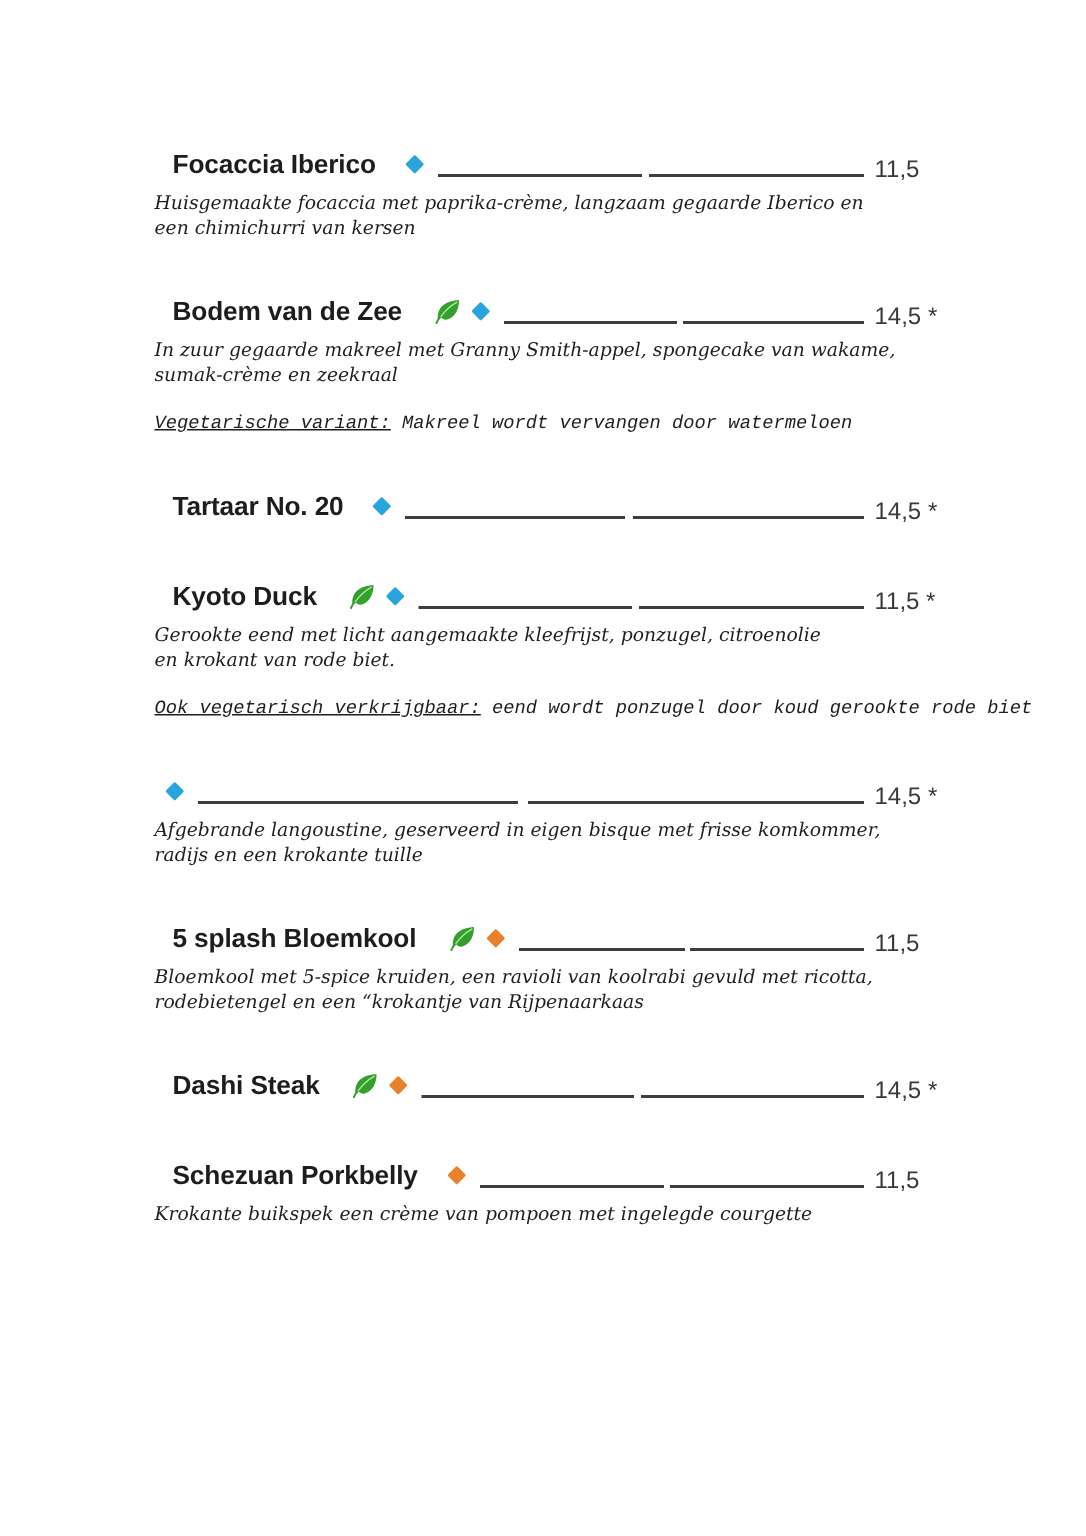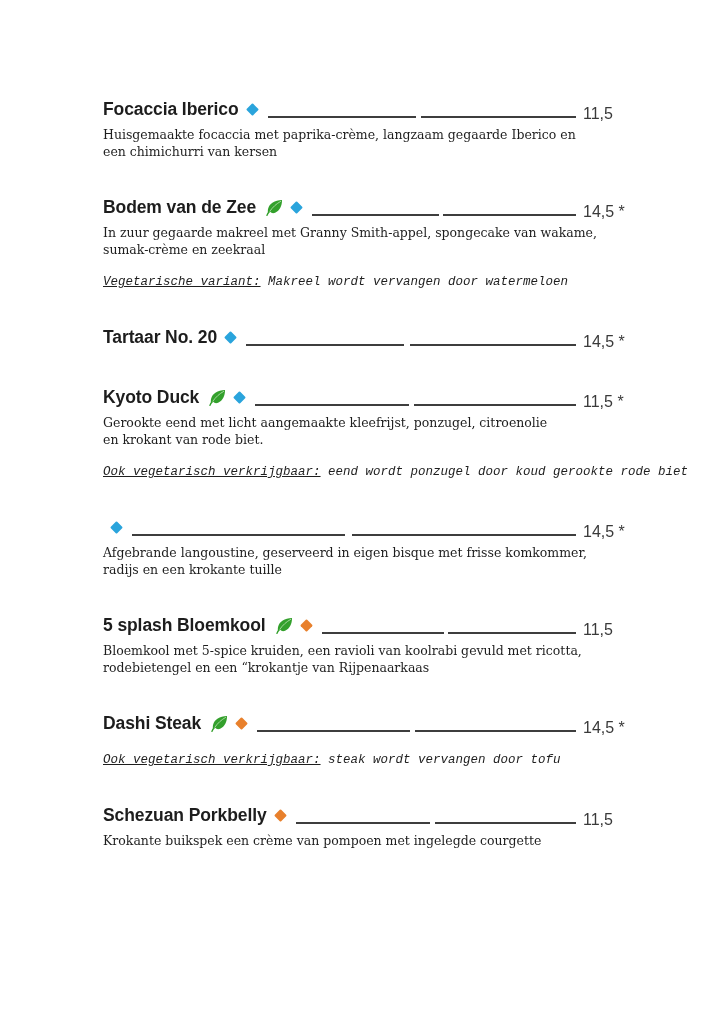--- a/index.html
+++ b/index.html
@@ -21,21 +21,21 @@
   }
   .page{
     box-sizing:border-box;
     width:724px;height:1024px;
     padding:97px 95px 0 103px;
     background:var(--page-background);
   }
   .item{margin-bottom:35px;}
   .title-row{display:flex;align-items:center;height:25px;margin-bottom:4px;}
   .title{
-    margin:0;font-size:17.5px;font-weight:700;color:var(--title-text);
+    margin:12px;font-size:17.5px;font-weight:700;color:var(--title-text);
     letter-spacing:-0.1px;white-space:nowrap;
     font-family:"Liberation Sans",sans-serif;
     text-align:center;
   }
   .icons{display:flex;align-items:center;margin-left:9px;gap:8px;flex:none;}
   .diamond{width:9px;height:9px;transform:rotate(45deg);border-radius:1px;display:inline-block;flex:none;}
   .diamond.blue{background:var(--blue-diamond);}
   .diamond.orange{background:var(--orange-diamond);}
   .leaf{display:inline-flex;flex:none;}
   .leaf svg{display:block;}
@@ -48,21 +48,21 @@
       var(--leader-line) 0 48%,
       transparent 48% 49.6%,
       var(--leader-line) 49.6% 100%);
   }
   .price{
     flex:none;width:46px;align-self:flex-end;margin-bottom:-1px;
     font-size:16px;color:var(--price-text);white-space:nowrap;
   }
   .desc{
     margin:0;
-    font-family:"DejaVu Serif",serif;
+    font-family:"DejaVu Serif",serif;font-style:italic;
     font-size:12.5px;line-height:17px;color:var(--body-text);
     white-space:pre;
   }
   .note{
     margin:16px 0 0;
     font-family:Liberation Mono, monospace;font-style:italic;
     font-size:12.5px;line-height:16px;color:var(--body-text);
     white-space:nowrap;
   }
   .note-label{text-decoration:underline;}
@@ -182,21 +182,20 @@
     <path class="leaf-body" d="M21.5 2.5 C12 3 5.8 6.6 4 13.4 c-.6 2.3 -.5 4.6 -.1 6.3 .55 -.95 1.5 -1.95 2.6 -2.6 1.4 2.2 3.9 2.5 6.3 1.5 C18.7 16.1 21.5 9.8 21.5 2.5 Z"></path>
     <path class="leaf-stem" d="M2.4 22 C3.2 19.8 4.4 18 6.3 16.4" stroke-width="1.6" stroke-linecap="round"></path>
     <path class="leaf-vein" d="M6.2 16.6 C9.8 11.4 14.4 7.3 19.7 4.3" stroke-width="1.1" stroke-linecap="round"></path>
   </svg>
           </span>
 <span class="diamond orange"></span>
         </span>
       <span class="leader"></span>
       <span class="price">14,5 *</span>
     </div>
-    <p class="note"><span class="note-label">Ook vegetarisch verkrijgbaar:</span> <span class="note-text">steak wordt vervangen door tofu</span></p>
   </section>
 
   <section class="item">
     <div class="title-row">
       <h2 class="title">Schezuan Porkbelly</h2>
       <span class="icons">
           <span class="diamond orange"></span>
         </span>
       <span class="leader"></span>
       <span class="price">11,5</span>

